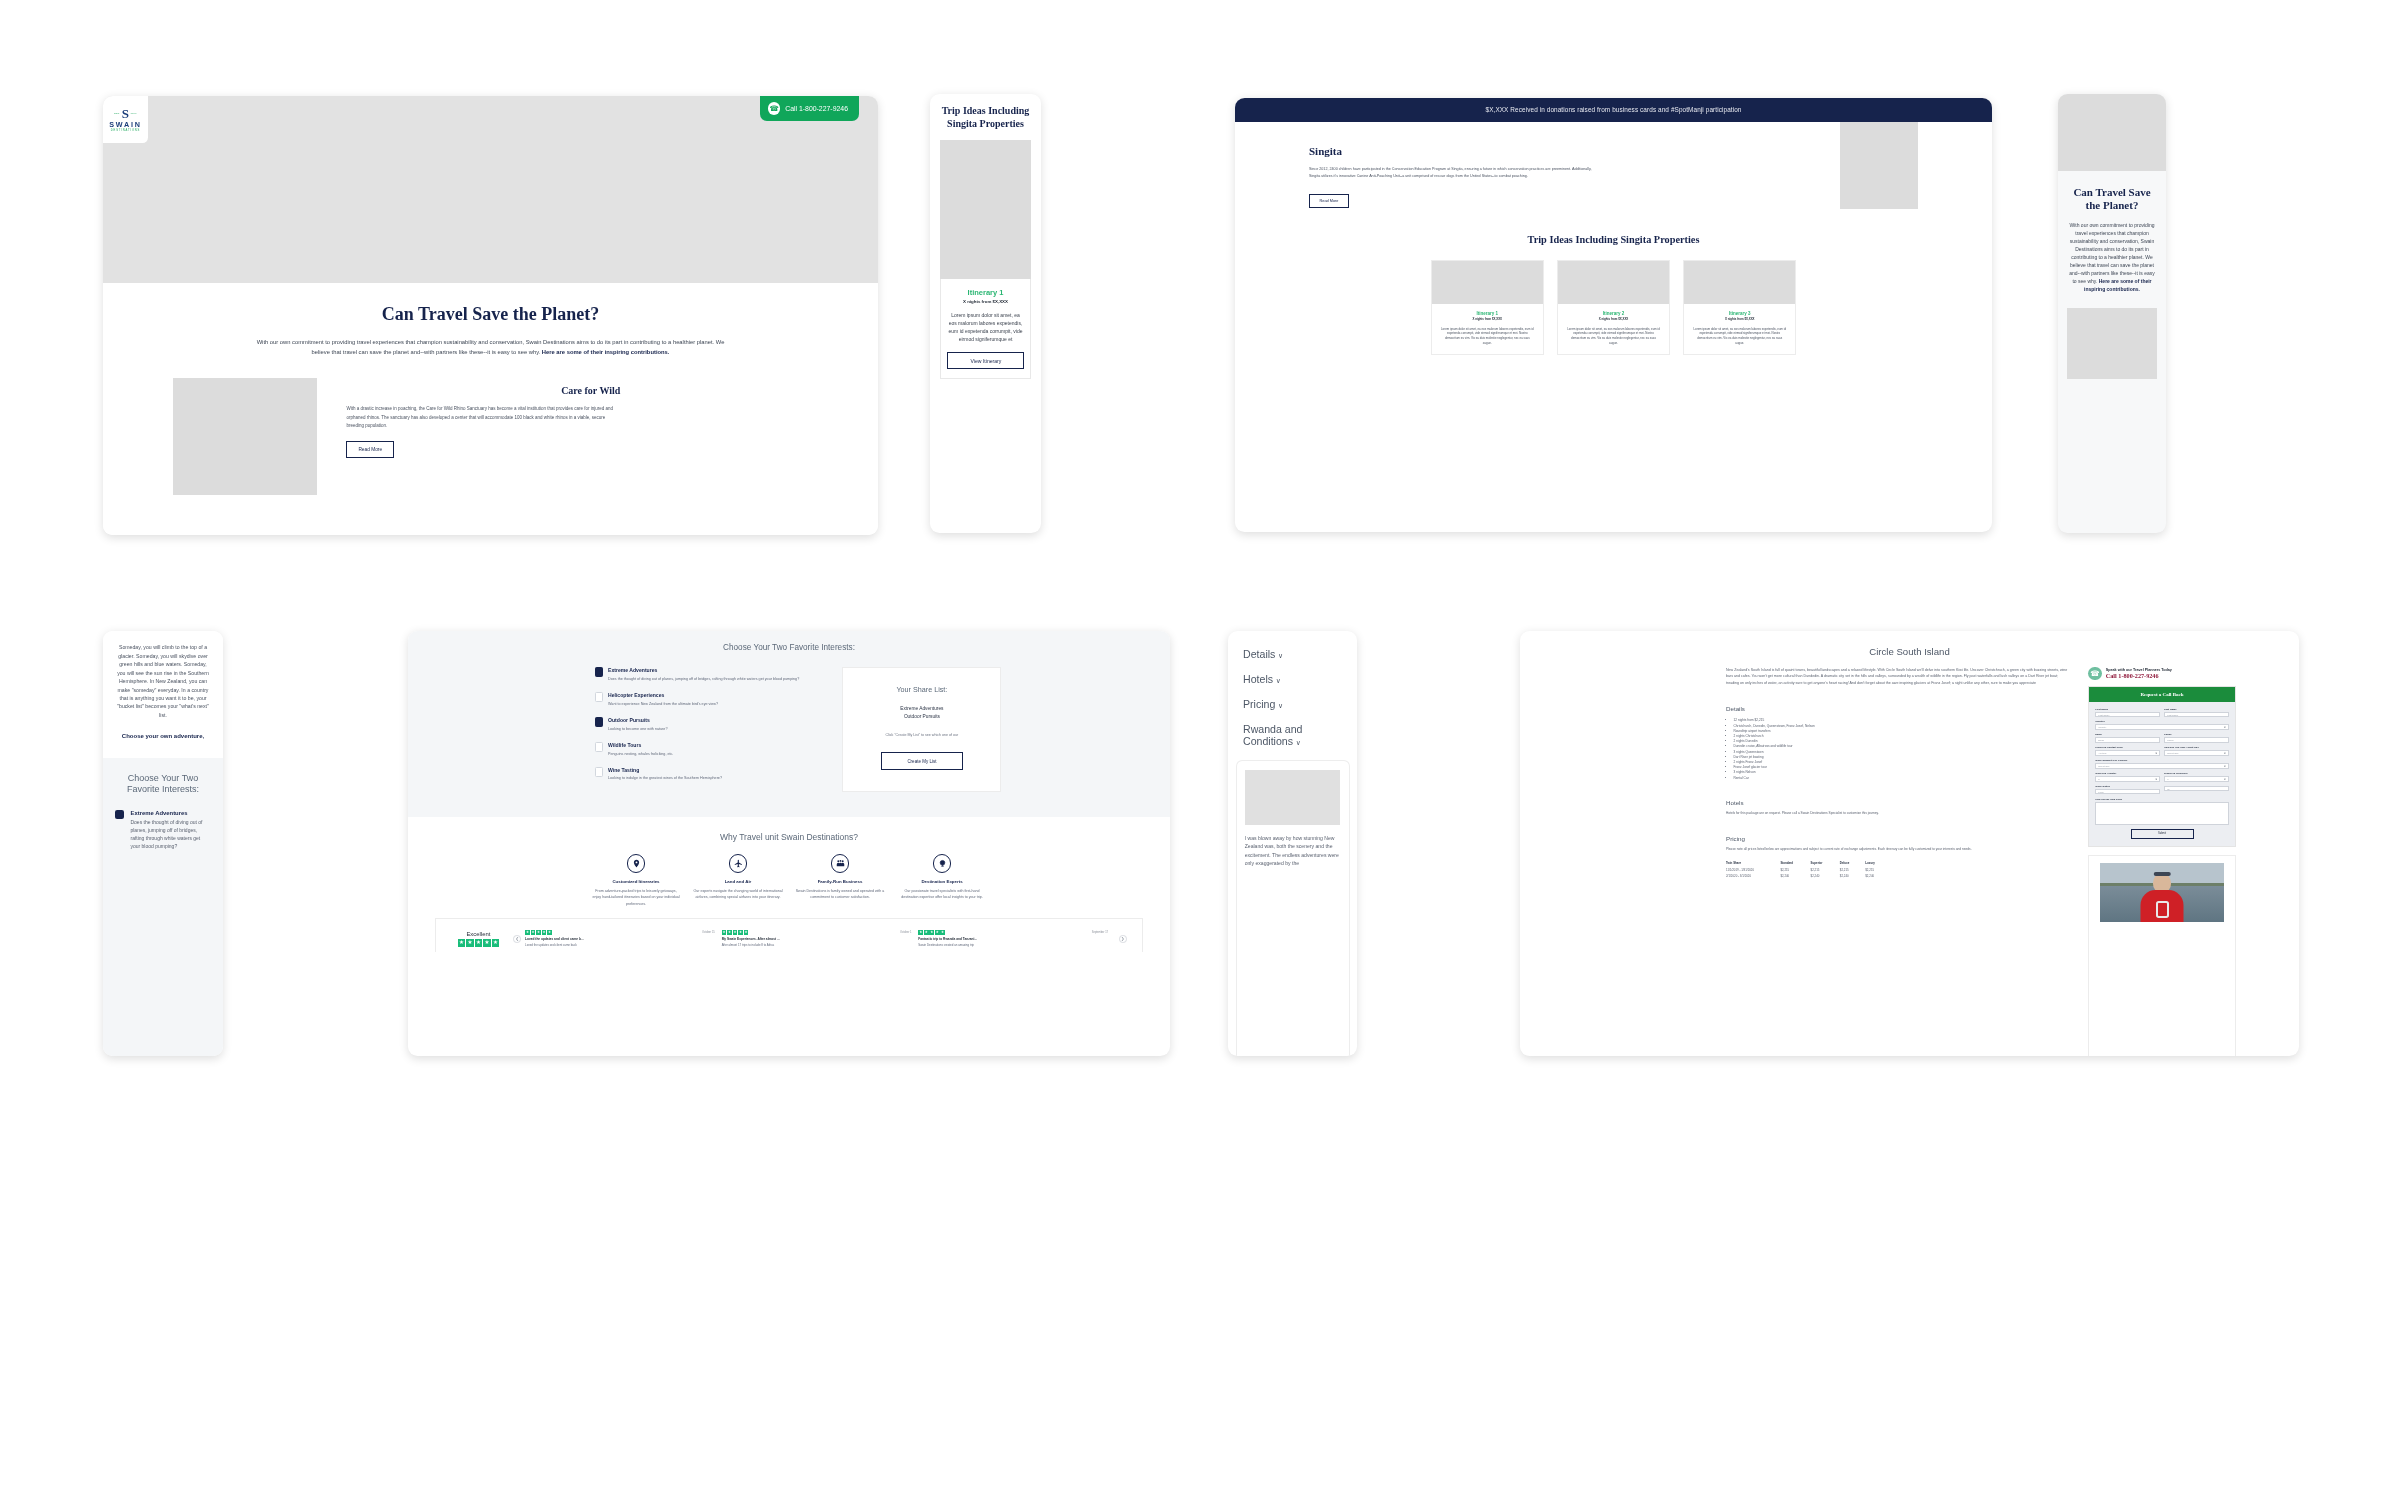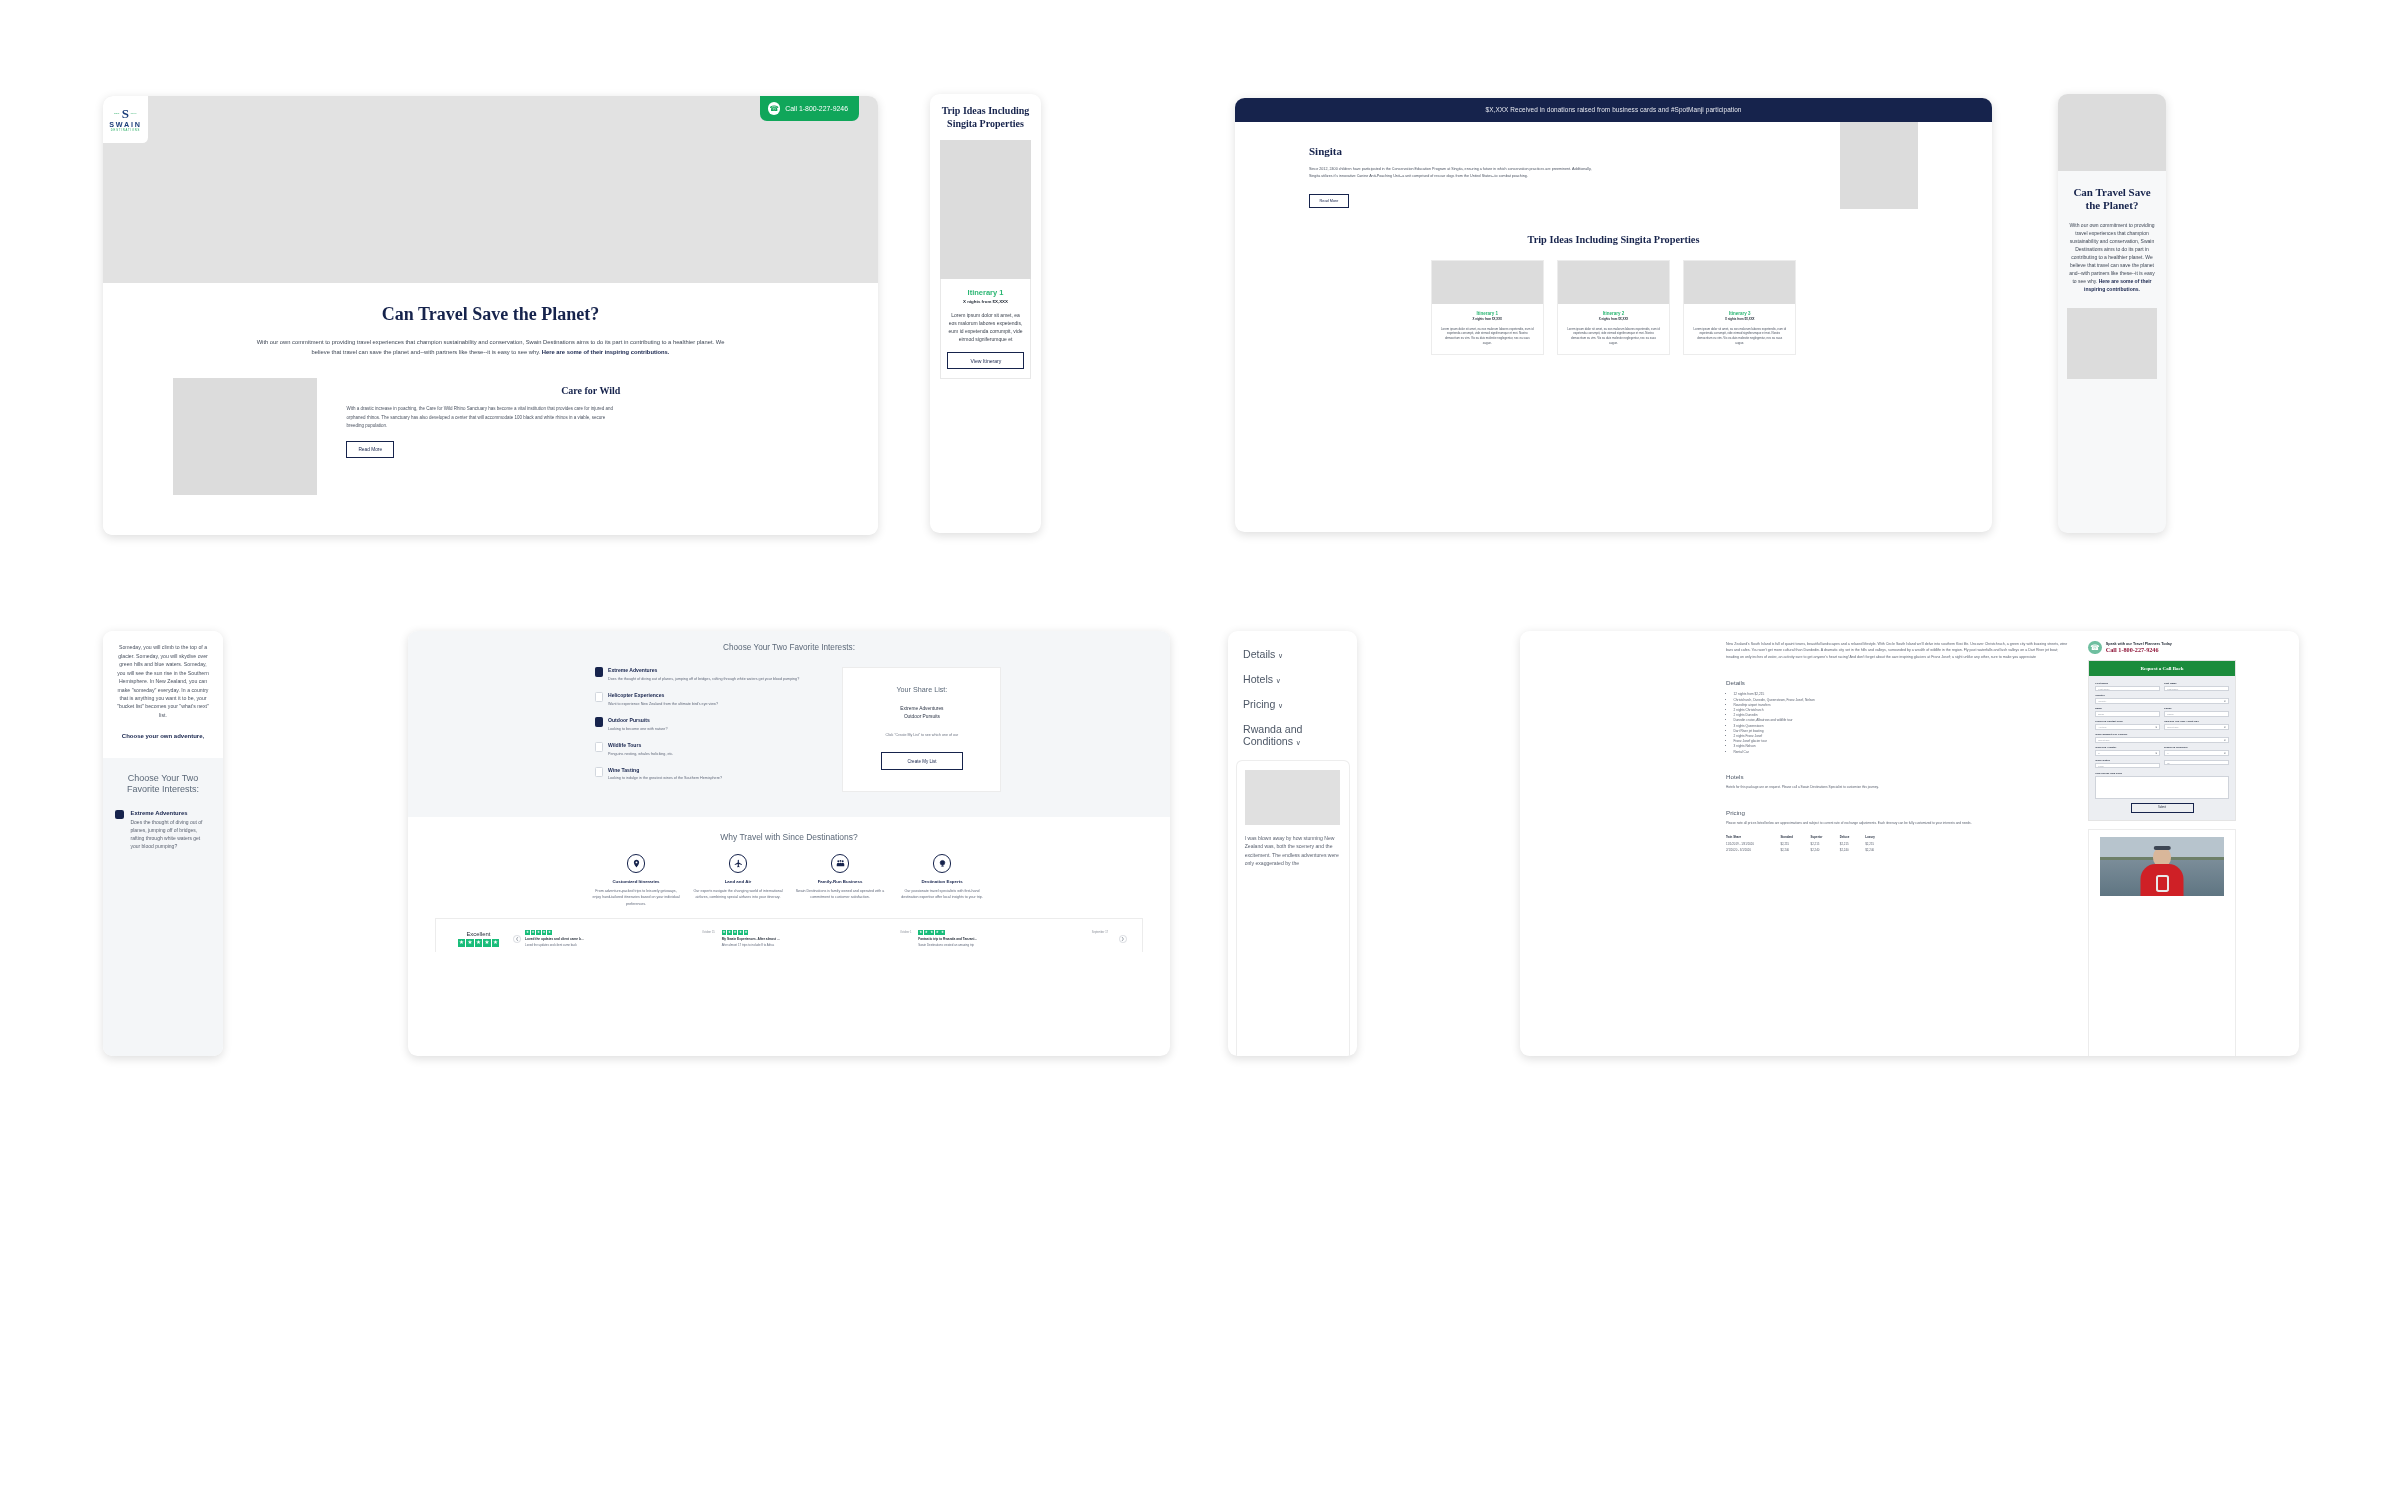--- a/index.html
+++ b/index.html
@@ -353,21 +353,21 @@
         <h3>Your Share List:</h3>
         <div class="pick" style="white-space:pre-line">Extreme Adventures
 Outdoor Pursuits</div>
         <div class="hint">Click "Create My List" to see which one of our</div>
         <div class="btn-outline">Create My List</div>
       </div>
     </div>
   </div>
 
   <div class="sec2">
-    <h2>Why Travel with Since Destinations?</h2>
+    <h2>Why Travel unit Swain Destinations?</h2>
     <div class="feats">
       <div class="feat">
         <div class="ic">
           <svg width="9" height="9" viewBox="0 0 24 24" fill="currentColor">
                 <path d="M12 2C8.1 2 5 5.1 5 9c0 5.2 7 13 7 13s7-7.8 7-13c0-3.9-3.1-7-7-7zm0 9.5A2.5 2.5 0 1 1 12 6.5a2.5 2.5 0 0 1 0 5z"></path>
               </svg>
         </div>
         <h4>Customized Itineraries</h4>
         <p>From adventure-packed trips to leisurely getaways, enjoy hand-tailored itineraries based on your individual preferences.</p>
       </div>
@@ -478,20 +478,21 @@
       <span>Rwanda and Conditions</span><span class="chev">∨</span>
     </div>
   </div>
   <div class="sub">
     <div class="img"></div>
     <p>I was blown away by how stunning New Zealand was, both the scenery and the excitement. The endless adventures were only exaggerated by the</p>
   </div>
 </div>
 
 <div class="card" id="card8">
+  <h1>Circle South Island</h1>
   <div class="wrap">
     <div class="left">
       <p class="intro">New Zealand's South Island is full of quaint towns, beautiful landscapes and a relaxed lifestyle. With Circle South Island we'll delve into southern Kiwi life. Uncover Christchruch, a green city with buzzing streets, wine bars and cafes. You won't get more cultural than Dundedin. A dramatic city set in the hills and valleys, surrounded by a wealth of wildlife in the region. Fly past waterfalls and lush valleys on a Dart River jet boat; treading on only inches of water, an activity sure to get anyone's heart racing! And don't forget about the awe inspiring glaciers at Franz Josef; a sight unlike any other, sure to make you appreciate</p>
 
       <h2>Details</h2>
       <ul>
         <li>12 nights from $2,215</li>
         <li>Christchurch, Dunedin, Queenstown, Franz Josef, Nelson</li>
         <li>Roundtrip airport transfers</li>
         <li>2 nights Christchurch</li>

